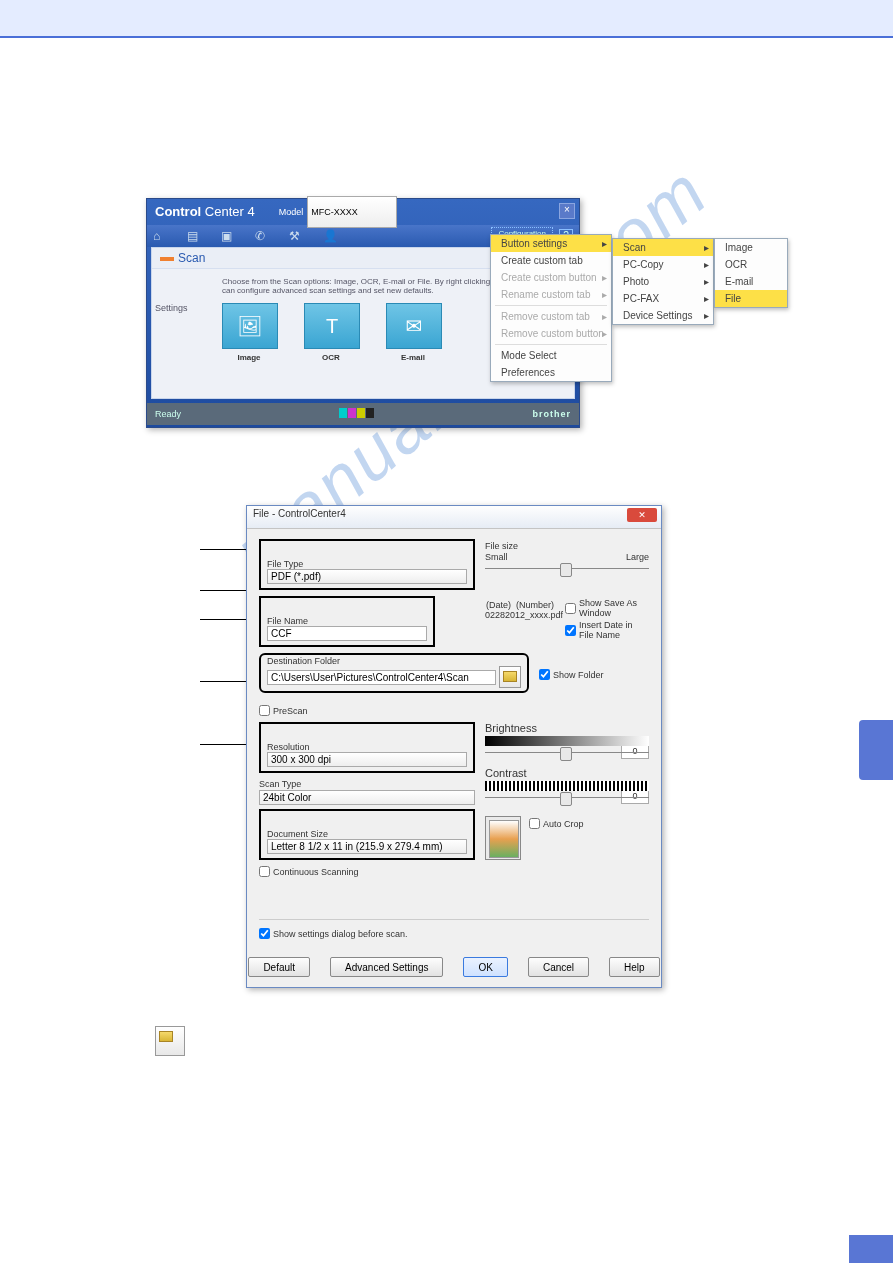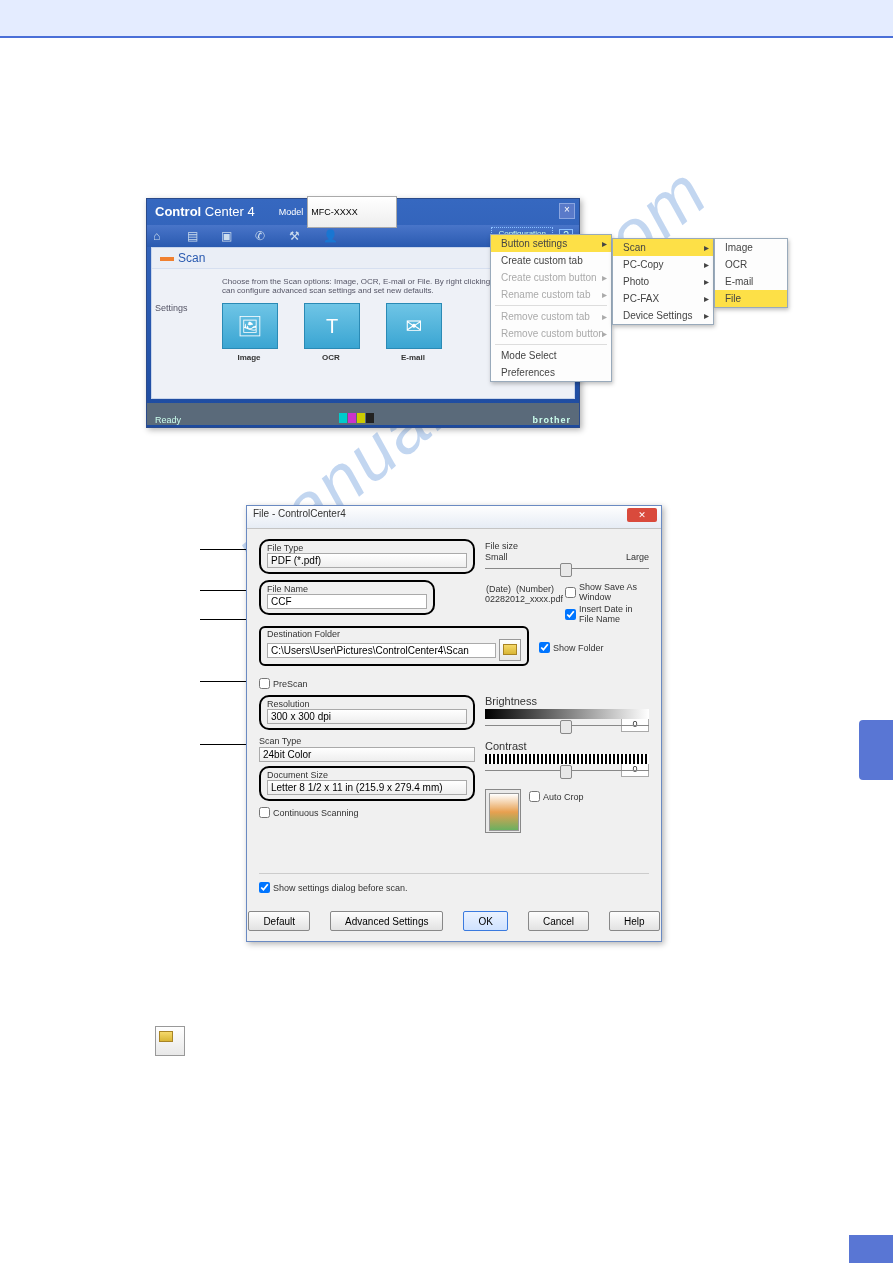--- a/index.html
+++ b/index.html
@@ -20,40 +20,40 @@
 .cc4-help{position:absolute;right:6px;top:30px;color:#cfe;font-size:10px;border:1px solid #8abfff;width:12px;height:12px;text-align:center;line-height:12px}
 .cc4-body{background:#eef1f7;margin:0 4px;height:150px;border:1px solid #c9d6ec}
 .cc4-scan{background:#eaeef6;padding:3px 8px;font-size:12px;color:#2a5ab0;border-bottom:1px solid #d6dff0}
 .cc4-scan .bar{display:inline-block;width:14px;height:4px;background:#f08030;margin-right:4px;vertical-align:middle}
 .cc4-desc{font-size:8px;color:#556;padding:8px 12px 6px 70px}
 .cc4-settings{position:absolute;left:8px;top:104px;font-size:9px;color:#556}
 .cc4-icons{display:flex;gap:28px;padding:2px 0 0 70px}
 .cc4-icons .card{width:54px;text-align:center}
 .cc4-icons .sq{width:54px;height:44px;background:linear-gradient(#6fc5e6,#3aa5d2);border:1px solid #2a8ab5;display:flex;align-items:center;justify-content:center;color:#fff;font-size:20px}
 .cc4-icons .lbl{font-size:8px;margin-top:4px;font-weight:bold}
-.cc4-status{height:22px;background:#5a6a7a;color:#cfe;font-size:9px;display:flex;align-items:flex-end;padding:0 8px;justify-content:space-between;margin-top:4px}
+.cc4-status{height:22px;background:#5a6a7a;color:#cfe;font-size:9px;display:flex;align-items:center;padding:0 8px;justify-content:space-between;margin-top:4px}
 .cc4-ink span{display:inline-block;width:8px;height:10px;margin-right:1px}
 
 
 .menu{position:absolute;background:#fdfdfd;border:1px solid #9ab;box-shadow:1px 2px 4px rgba(0,0,0,.25);font-size:10px}
 .menu .mi{padding:3px 18px 3px 10px;white-space:nowrap;position:relative;color:#444}
 .menu .mi.dis{color:#aaa}
 .menu .mi.hl{background:#fde047}
 .menu .mi .arr{position:absolute;right:4px}
 .menu .sep{border-top:1px solid #ddd;margin:2px 4px}
 .m1{left:490px;top:234px;width:120px}
 .m2{left:612px;top:238px;width:100px}
 .m3{left:714px;top:238px;width:72px}
 
 
 .dlg{position:absolute;left:246px;top:505px;width:414px;border:1px solid #6a8ac2;background:#f0f0f0;box-shadow:2px 2px 6px rgba(0,0,0,.3)}
 .dlg-title{height:18px;background:linear-gradient(#fefefe,#e6ecf5);border-bottom:1px solid #c4c4c4;font-size:10px;padding:2px 6px;position:relative}
 .dlg-close{position:absolute;right:4px;top:2px;width:30px;height:14px;background:#d94a3c;color:#fff;text-align:center;line-height:14px;font-size:9px;border-radius:2px}
 .dlg-body{padding:10px 12px 8px}
-.grp{border:2px solid #000;border-radius:10px;padding:2px 6px 4px;margin-bottom:6px;position:relative}
+.grp{border:2px solid #000;border-radius:0;padding:18px 6px 4px;margin-bottom:6px;position:relative}
 .grp .gl{font-size:9px}
 .fld,.sel{width:100%;height:15px;border:1px solid #aaa;background:#fff;font-size:10px;padding:0 3px;box-sizing:border-box}
 .sel{appearance:none;background:linear-gradient(#fff,#eee)}
 .row{display:flex;gap:10px}
 .col-l{width:216px}
 .col-r{flex:1;font-size:9px}
 .chk{font-size:9px;display:flex;align-items:center;gap:3px;margin:2px 0}
 .chk input{width:11px;height:11px;margin:0}
 .pointer{position:absolute;border-top:1px solid #000;height:0}
 .small-label{font-size:9px;margin:2px 0 1px}

